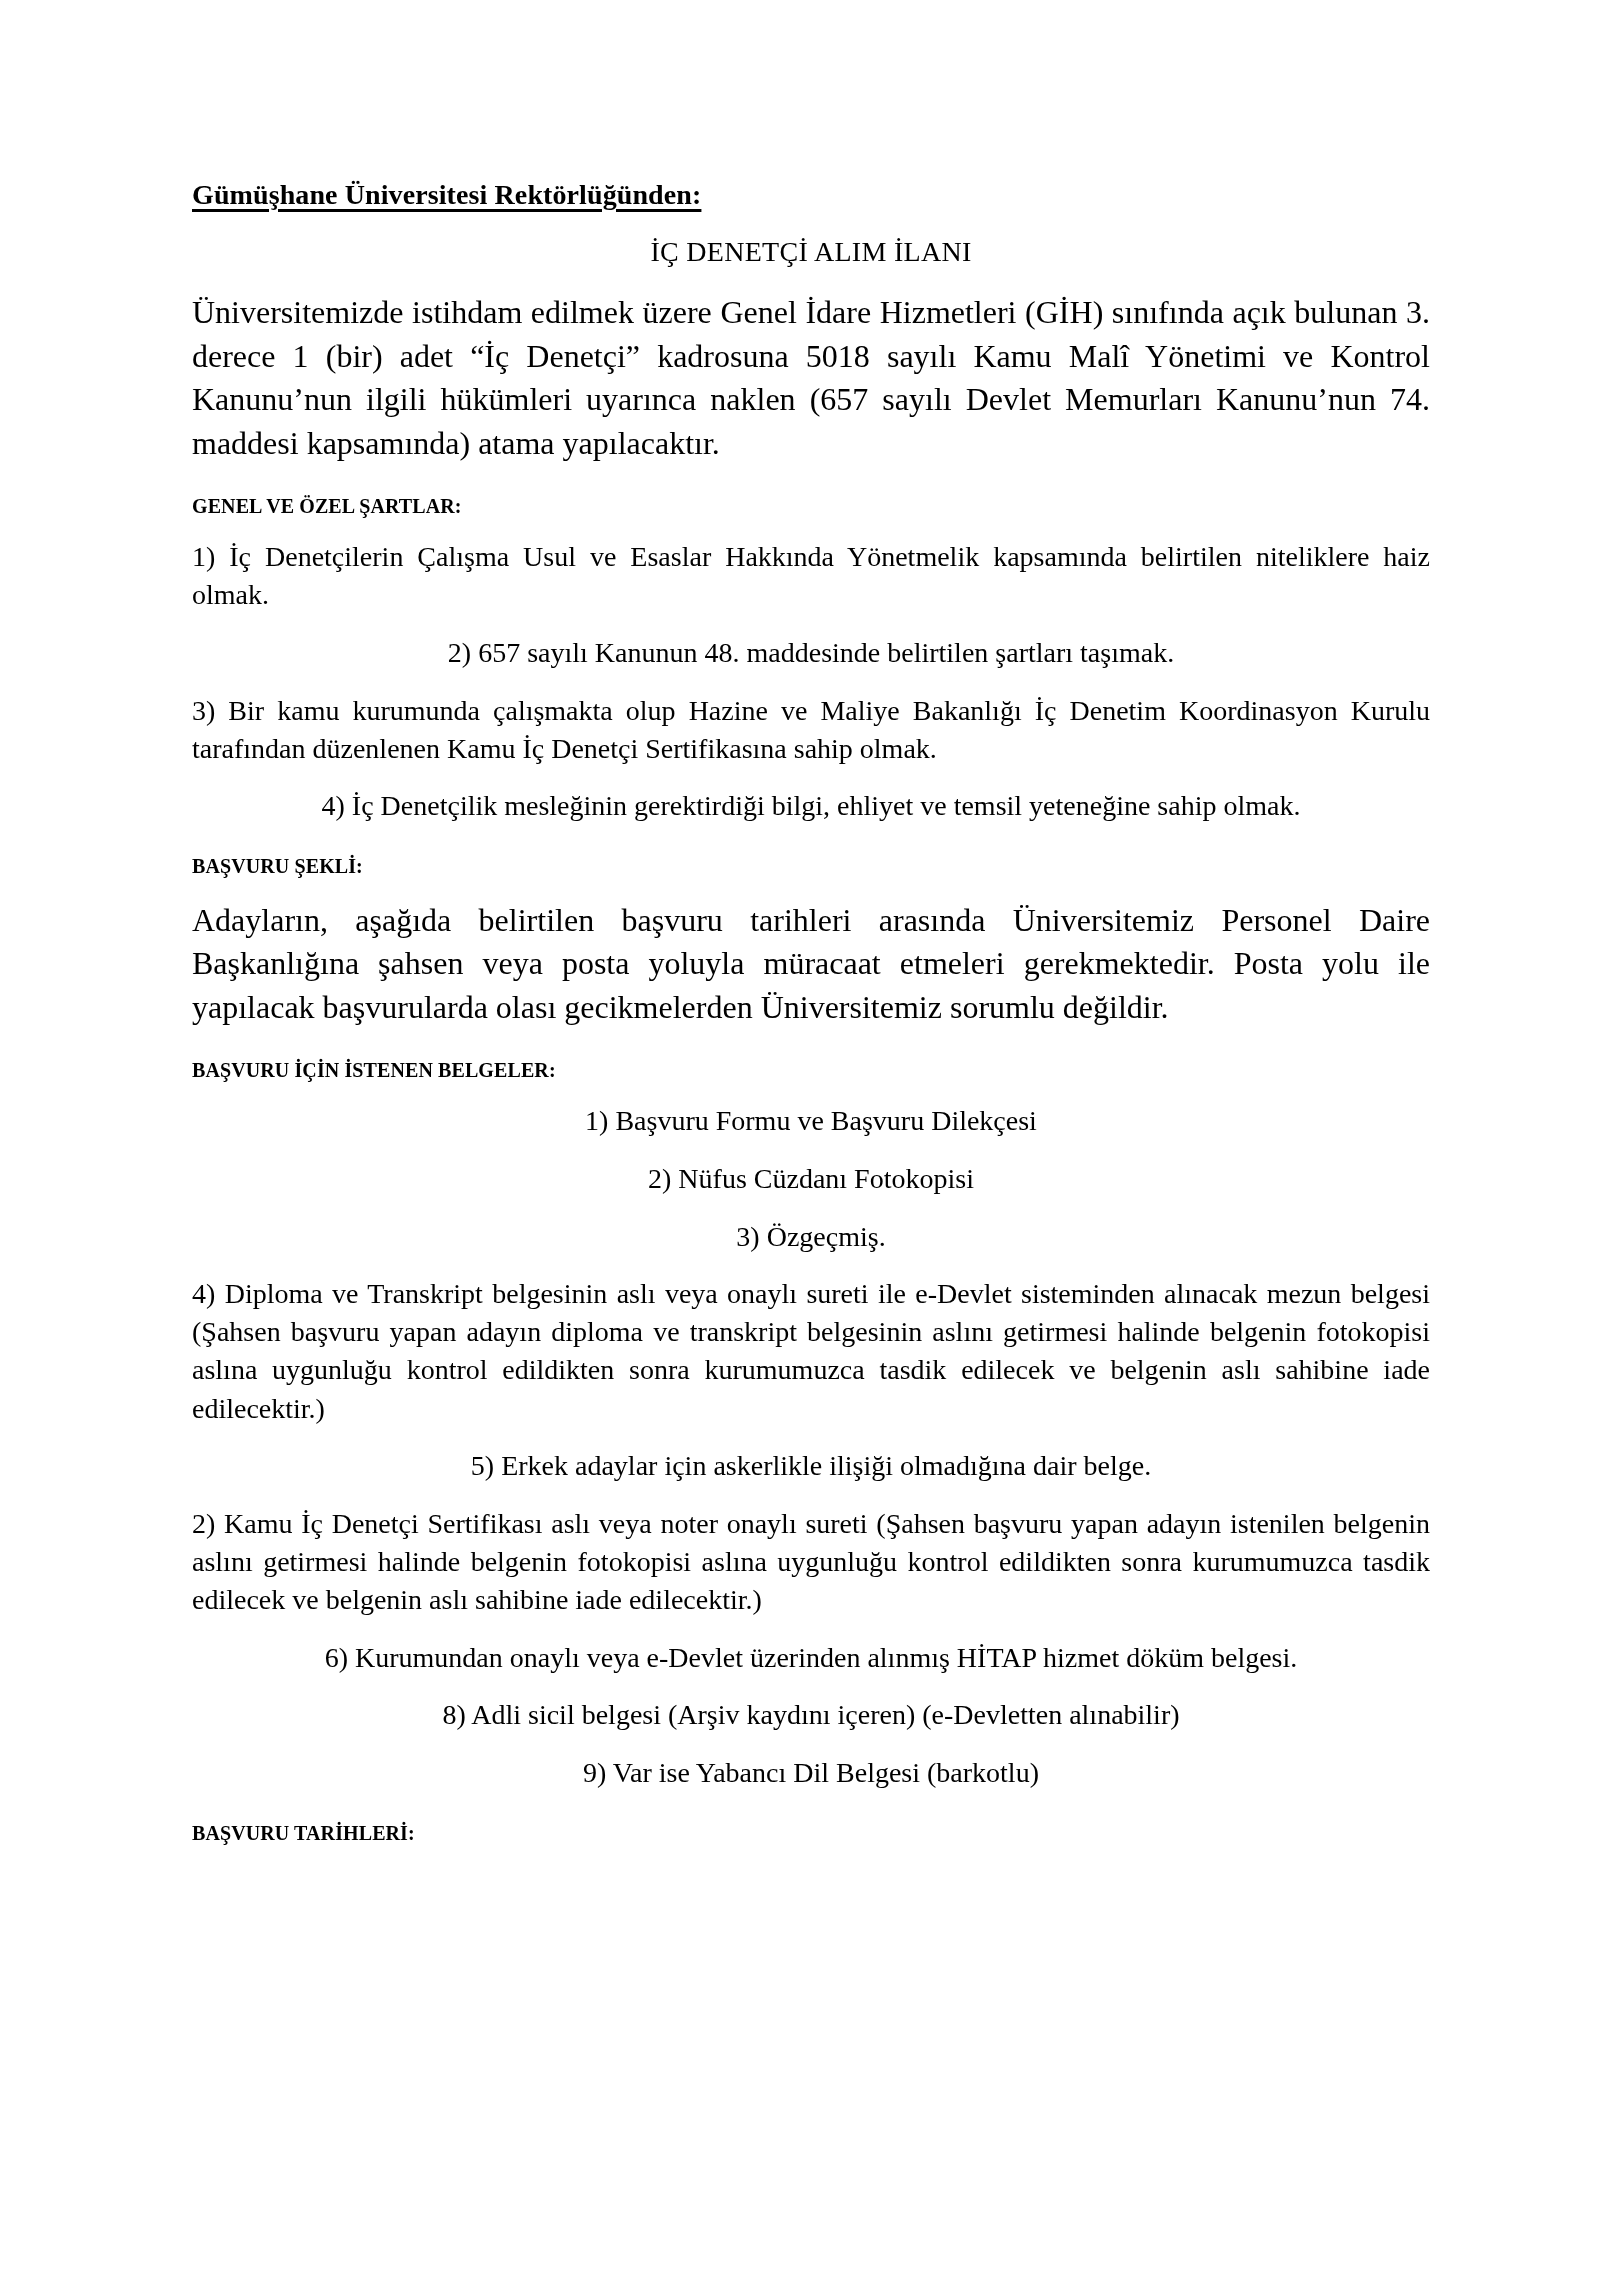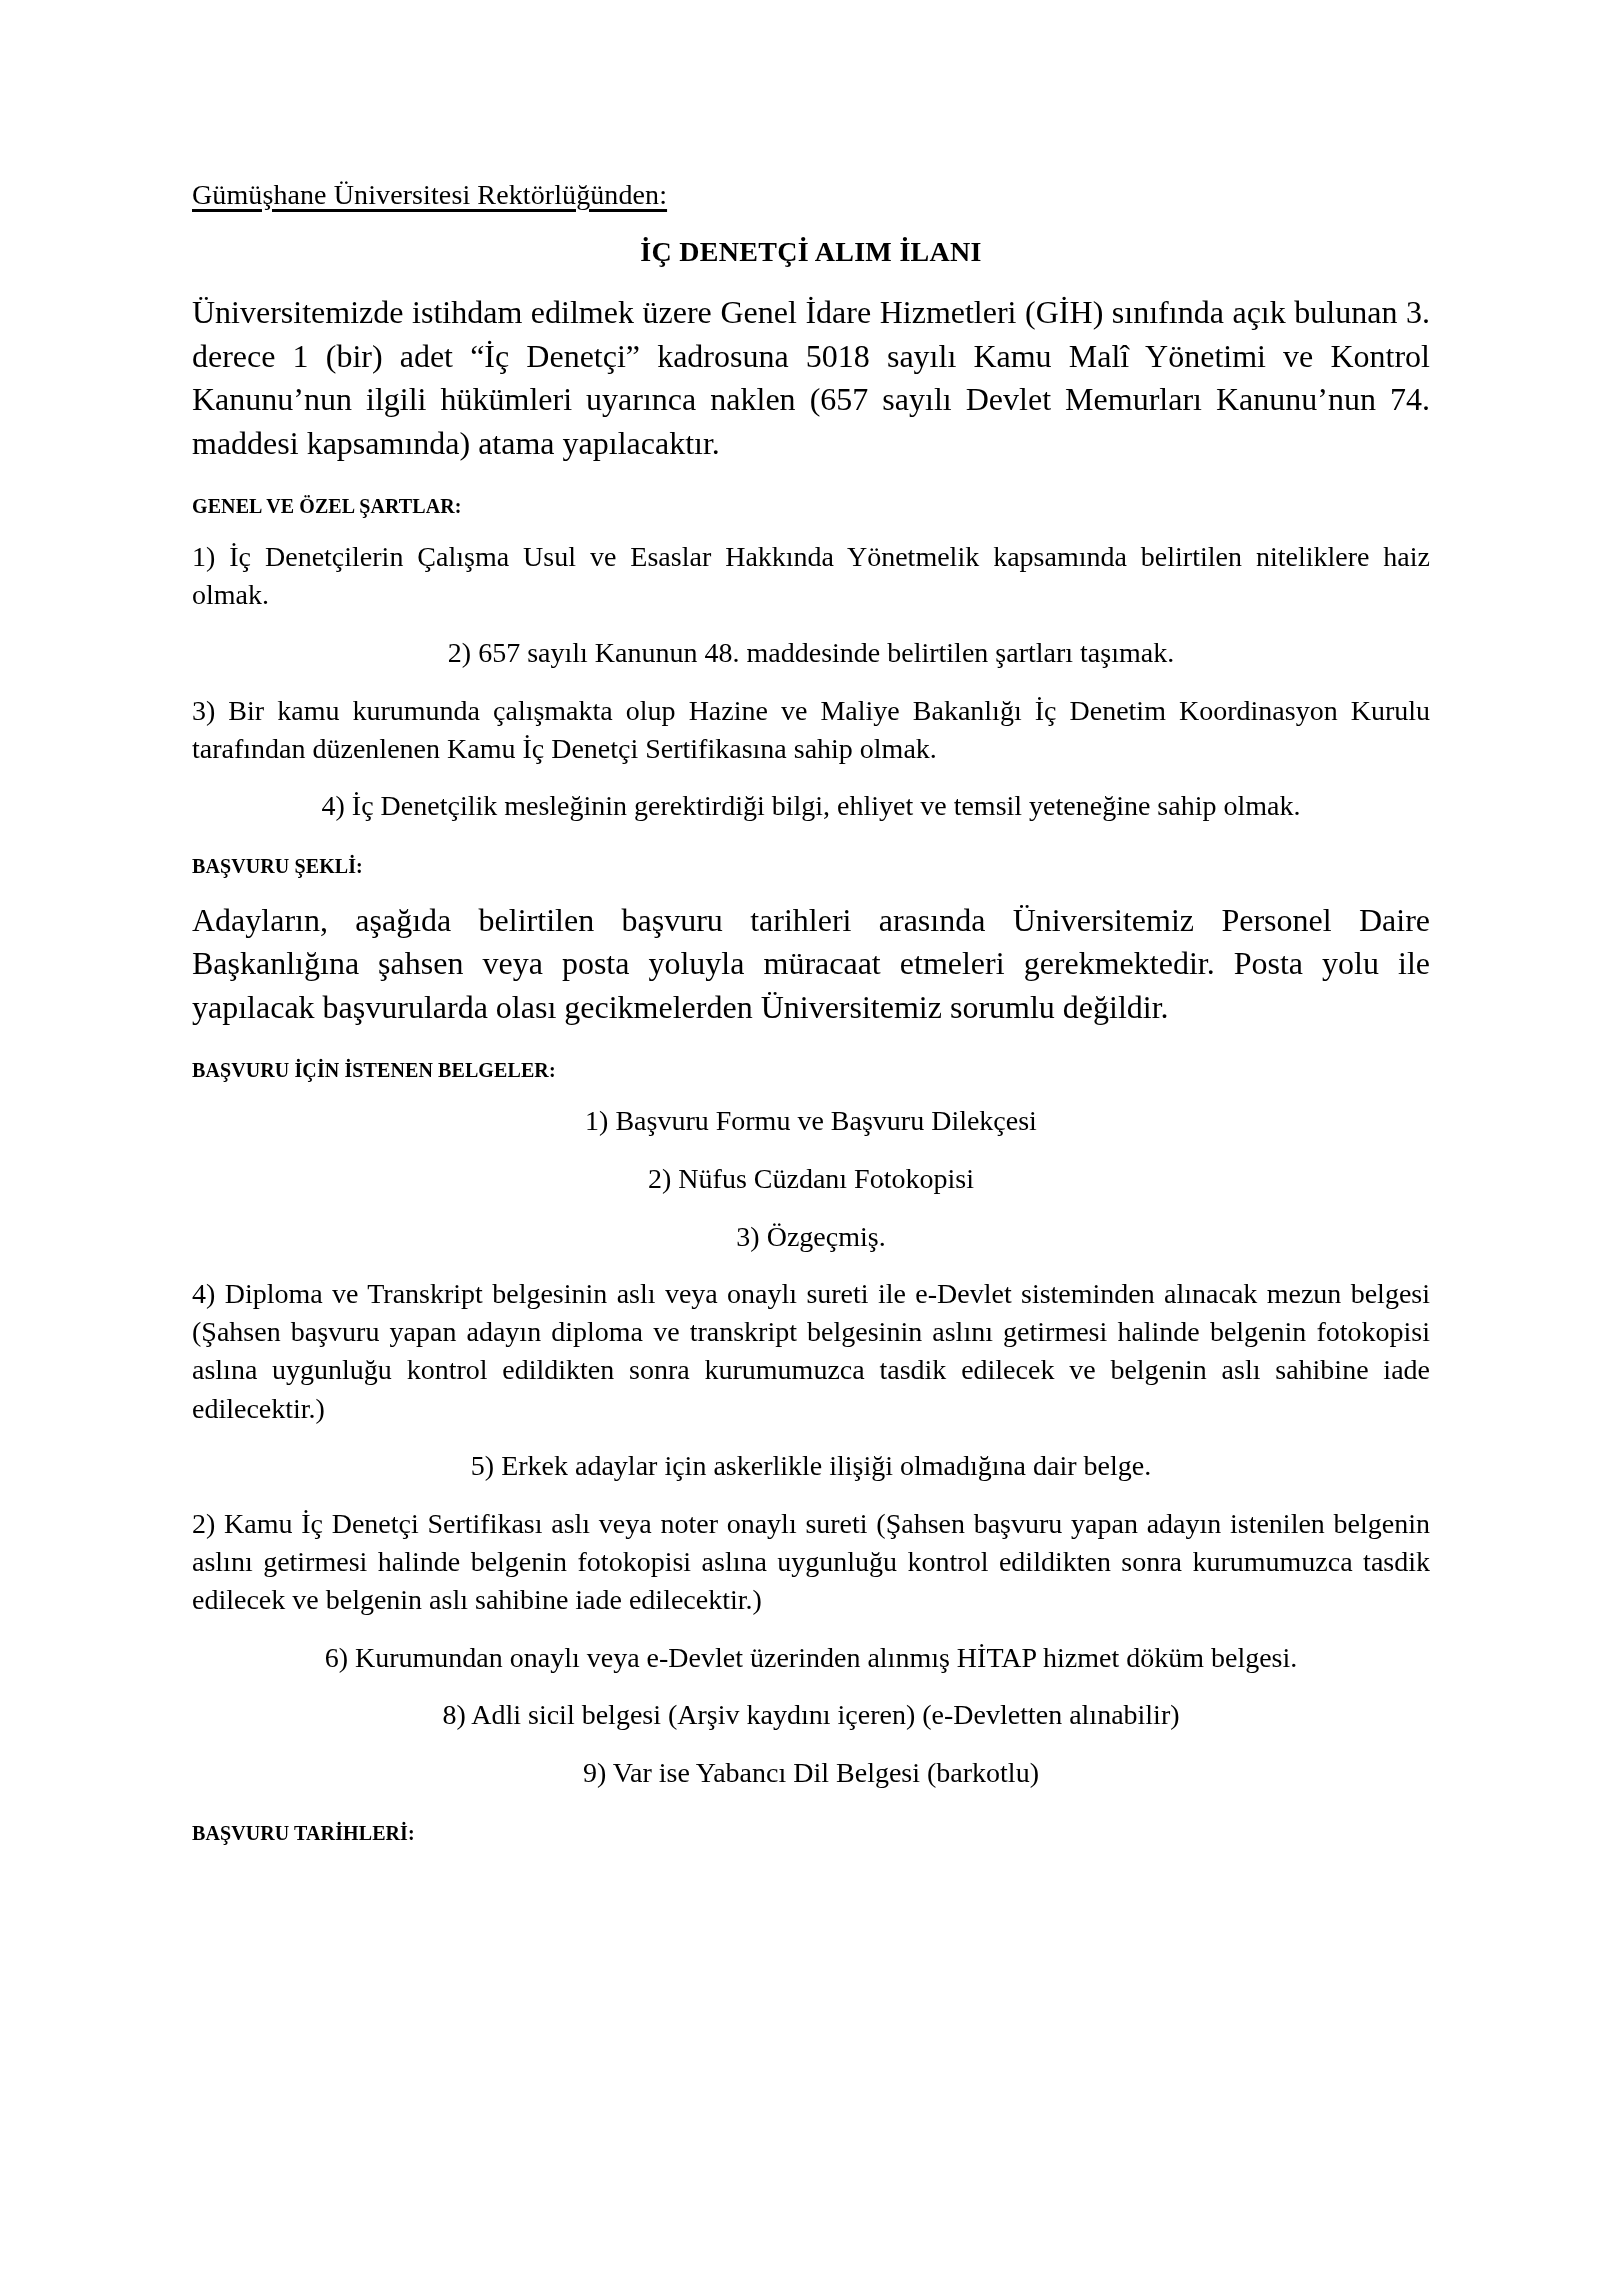--- a/index.html
+++ b/index.html
@@ -28,33 +28,33 @@
   .content {
     position: absolute;
     left: 192px;
     top: 178px;
     width: 1238px;
   }
 
   
   .sender {
     font-size: 28px;
-    font-weight: normal;
+    font-weight: bold;
     line-height: 1.22;
     text-decoration: underline;
     text-underline-offset: 4.6px;
     text-decoration-thickness: 2.6px;
     margin: 0 0 22px 0;
     letter-spacing: 0.1px;
   }
 
   
   .doc-title {
     font-size: 28px;
-    font-weight: bold;
+    font-weight: normal;
     text-align: center;
     line-height: 1.25;
     margin: 0 0 22px 0;
     letter-spacing: 0.3px;
   }
 
   
   .heading {
     font-size: 20px;
     font-weight: bold;

